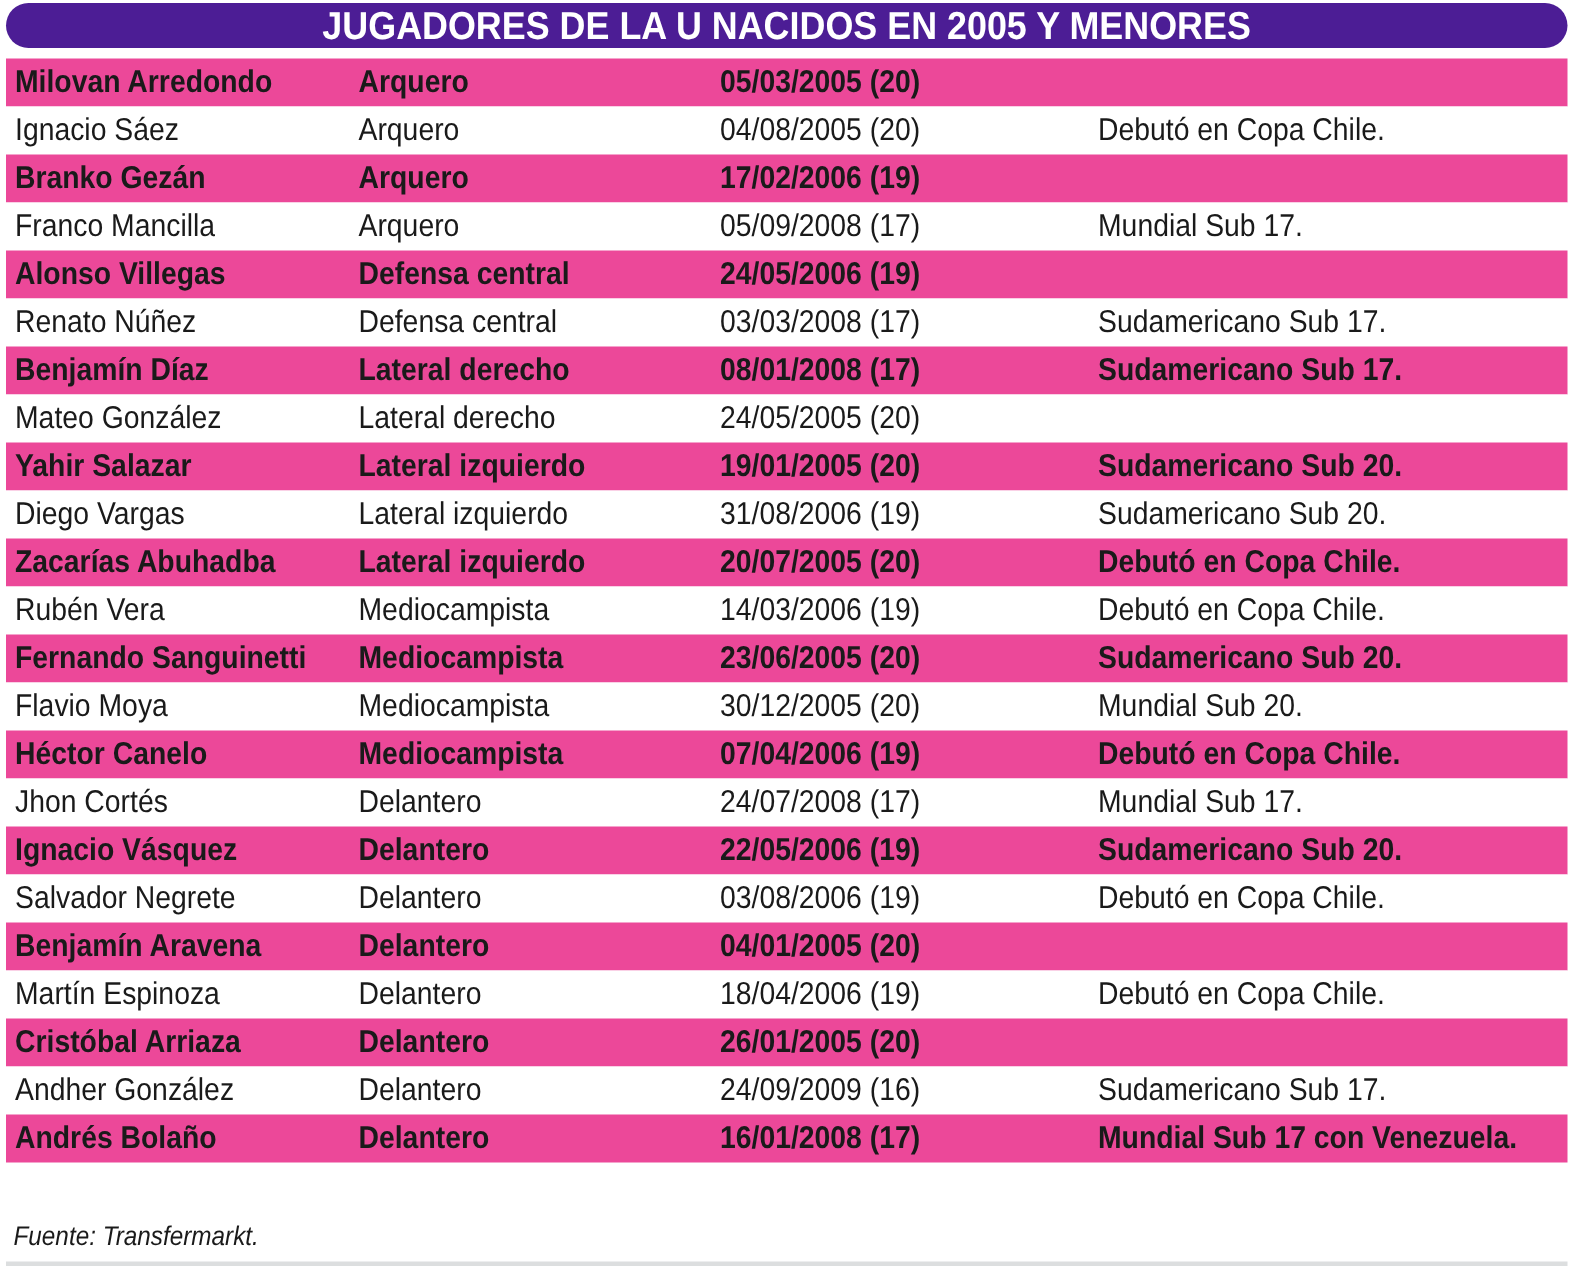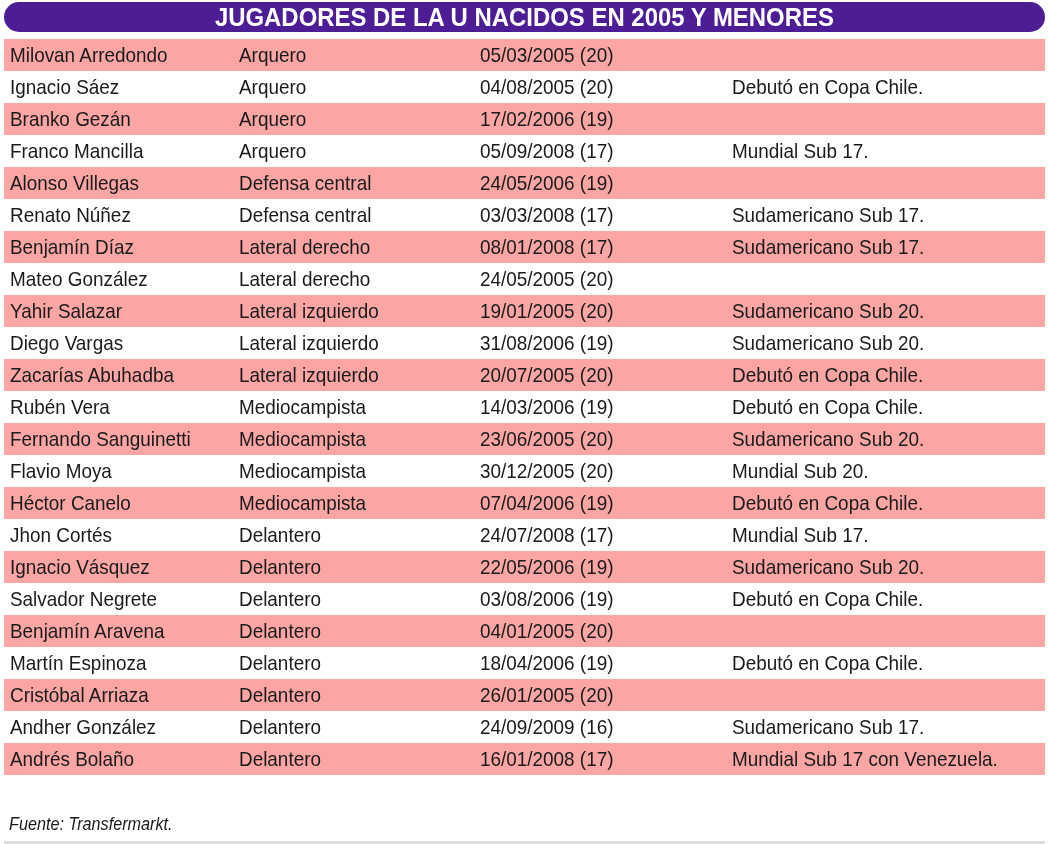--- a/index.html
+++ b/index.html
@@ -6,21 +6,21 @@
     body { width: 1049px; height: 844px; position: relative; overflow: hidden;
            font-family: "Liberation Sans", "DejaVu Sans", sans-serif; color: #1a1a1a; }
     .banner { position: absolute; left: 4px; top: 2px; width: 1041px; height: 30px;
               background: #4c1d95; border-radius: 15px;
               display: flex; align-items: center; justify-content: center; }
     .banner-title { color: #ffffff; font-weight: bold; font-size: 26px; letter-spacing: 0px;
                     font-family: "Liberation Sans", sans-serif; transform: scaleX(0.92); white-space: nowrap; }
     .table { position: absolute; left: 4px; top: 39px; width: 1041px; }
     .row { position: relative; height: 32px; width: 1041px; }
     .row.header { background: #a9d0e3; height: 31px; margin-bottom: 3px; }
-    .row.gray { background: #fca5a5; }
+    .row.gray { background: #ec4899; font-weight: bold; }
     .row.white { background: #ffffff; text-align: center; }
     .cell { position: absolute; top: 0; height: 100%; display: flex; align-items: center;
             font-size: 21px; white-space: nowrap; transform-origin: left center; transform: scaleX(0.9); }
     .header .cell { font-weight: bold; }
     .c-name { left: 6px; }
     .c-pos { left: 235px; }
     .c-date { left: 476px; }
     .c-exp { left: 728px; }
     .header .c-date { left: 410px; }
     .header .c-exp { left: 807px; }

